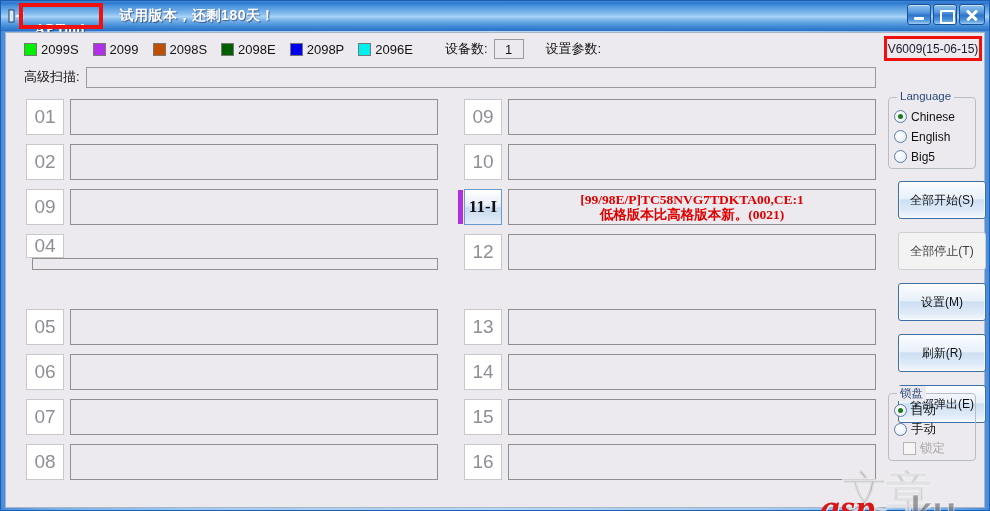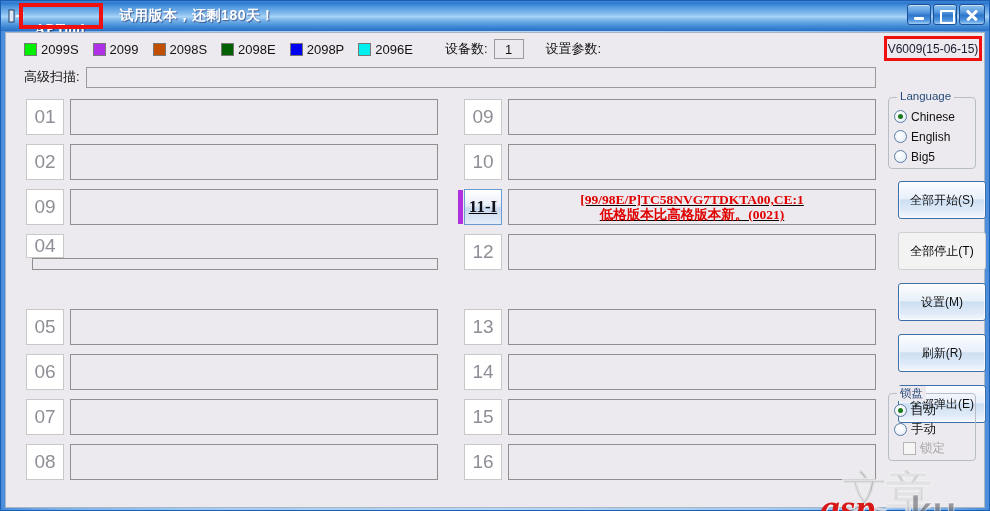--- a/index.html
+++ b/index.html
@@ -366,21 +366,21 @@
     color: #101010;
     font-size: 12px;
     display: flex;
     align-items: center;
     justify-content: center;
     box-shadow: inset 0 0 0 1px rgba(255,255,255,0.6);
   }
   .panel-btn.disabled {
     border: 1px solid #cfcfcf;
     background: #f3f3f3;
-    color: #000000;
+    color: #404040;
     box-shadow: none;
   }
 
   
   .watermark {
     position: absolute;
     left: 808px; top: 436px;
     width: 176px; height: 72px;
     pointer-events: none;
     z-index: 30;
@@ -529,21 +529,21 @@
         </div>
       <div class="port-col right" id="col-right">
           <div class="port-row" style="top: 8px;">
             <div class="port-num">09</div>
             <div class="port-field"></div>
           </div>
           <div class="port-row" style="top: 53px;">
             <div class="port-num">10</div>
             <div class="port-field"></div>
           </div>
-          <div class="port-row" style="top: 98px; text-decoration: underline;">
+          <div class="port-row" style="top: 98px;">
             <div class="port-num active">11-I<span class="port-accent" style="background: rgb(176, 48, 224);"></span></div>
             <div class="port-field">
               <div class="msg-line">[99/98E/P]TC58NVG7TDKTA00,CE:1</div>
               <div class="msg-line">低格版本比高格版本新。(0021)</div>
             </div>
           </div>
           <div class="port-row" style="top: 143px;">
             <div class="port-num">12</div>
             <div class="port-field"></div>
           </div>

